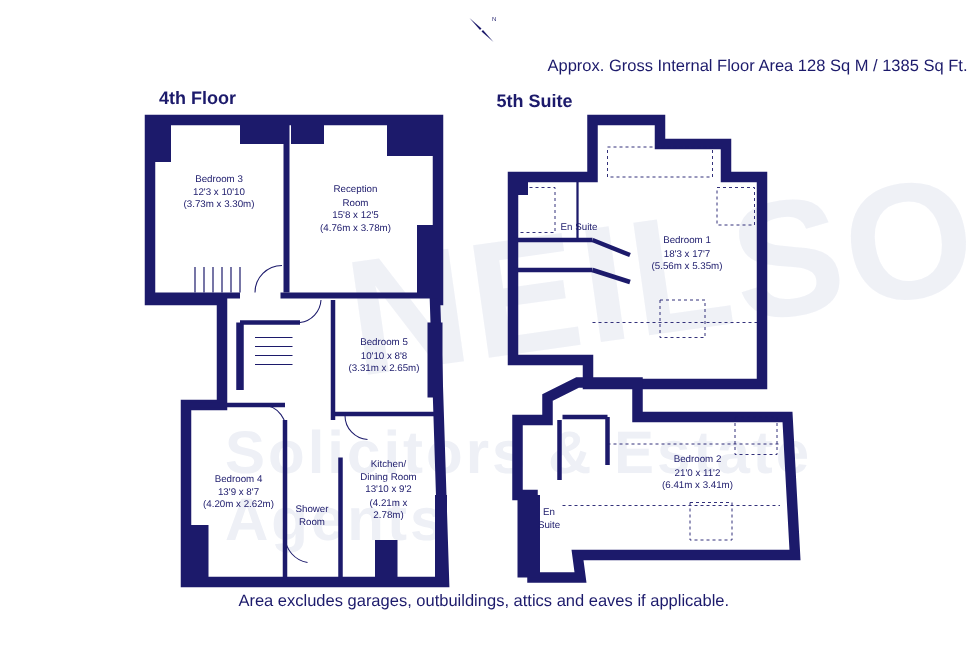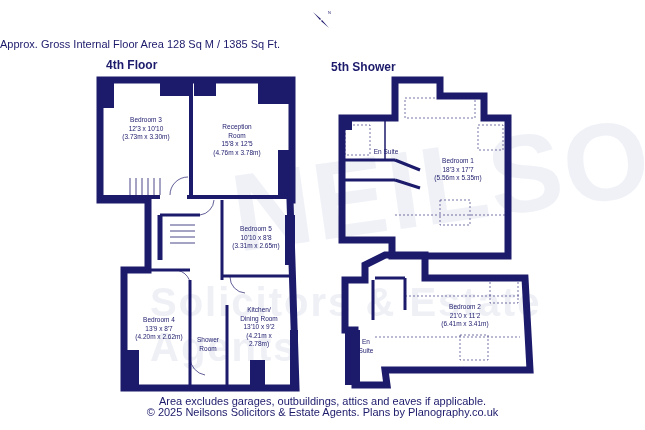--- a/index.html
+++ b/index.html
@@ -1,18 +1,18 @@
 <!DOCTYPE html>
 <html><head>
 <meta charset="utf-8">
 <style>
   html, body { margin:0; padding:0; background:#ffffff; }
   body { width:645px; height:430px; position:relative; overflow:hidden; font-family:"Liberation Sans", sans-serif; color:#1c1a6b; }
   .compass { position:absolute; left:309px; top:8px; width:24px; height:24px; }
-  .title { position:absolute; left:0; width:645px; top:38px; text-align:left; font-size:11px; color:#1c1a6b; }
+  .title { position:absolute; left:0; width:645px; top:38px; text-align:right; font-size:11px; color:#1c1a6b; }
   .floor-label { position:absolute; font-size:12px; font-weight:bold; color:#1c1a6b; }
   .plan { position:absolute; left:0; top:0; }
   .room-label { position:absolute; text-align:center; font-size:6.5px; line-height:8.5px; color:#1c1a6b; white-space:nowrap; transform:translateX(-50%); }
   .footer { position:absolute; left:0; width:645px; top:396px; text-align:center; font-size:11px; line-height:11px; color:#1c1a6b; }
   .watermark { position:absolute; font-size:90px; font-weight:bold; color:#eef0f6; letter-spacing:2px; }
 </style>
 </head>
 <body>
 
 <div class="watermark" style="left:230px;top:110px;transform:rotate(-8deg);opacity:0.9;font-size:110px;">NEILSONS</div>
@@ -21,21 +21,21 @@
 <svg class="compass" viewBox="0 0 24 24">
   <polygon points="2,22 11,13 13,11" fill="#1c1a6b"></polygon>
   <polygon points="22,2 13,11 11,13" fill="#1c1a6b"></polygon>
   <polygon points="4,4 12,11 11,12" fill="#1c1a6b"></polygon>
   <polygon points="20,20 12,13 13,12" fill="#1c1a6b"></polygon>
   <text x="19" y="6" font-size="4" fill="#1c1a6b" font-family="Liberation Sans, sans-serif">N</text>
 </svg>
 <div class="title">Approx. Gross Internal Floor Area 128 Sq M / 1385 Sq Ft.</div>
 
 <div class="floor-label" style="left:106px;top:58px;">4th Floor</div>
-<div class="floor-label" style="left:331px;top:60px;">5th Shower</div>
+<div class="floor-label" style="left:331px;top:60px;">5th Suite</div>
 
 <svg class="plan" width="645" height="430" viewBox="0 0 645 430">
   <g fill="none" stroke="#1c1a6b" stroke-linejoin="miter">
 
     <path d="M100,80 H292 V200 H290 L296,388 H124 V270 H148 V200 H100 Z" stroke-width="7"></path>
 
     <line x1="191" y1="80" x2="191" y2="195" stroke-width="4"></line>
     <line x1="100" y1="197" x2="160" y2="197" stroke-width="4"></line>
     <line x1="187" y1="197" x2="292" y2="197" stroke-width="4"></line>
     <line x1="222" y1="200" x2="222" y2="280" stroke-width="3"></line>
@@ -154,14 +154,13 @@
     <div>21'0 x 11'2</div>
     <div>(6.41m x 3.41m)</div>
 </div>
 <div class="room-label" style="left:366px;top:338px;">
   <div>En</div>
     <div>Suite</div>
 </div>
 
 <div class="footer">
   <div>Area excludes garages, outbuildings, attics and eaves if applicable.</div>
-  <div>© 2025 Neilsons Solicitors &amp; Estate Agents. Plans by Planography.co.uk</div>
 </div>
 
 </body></html>

